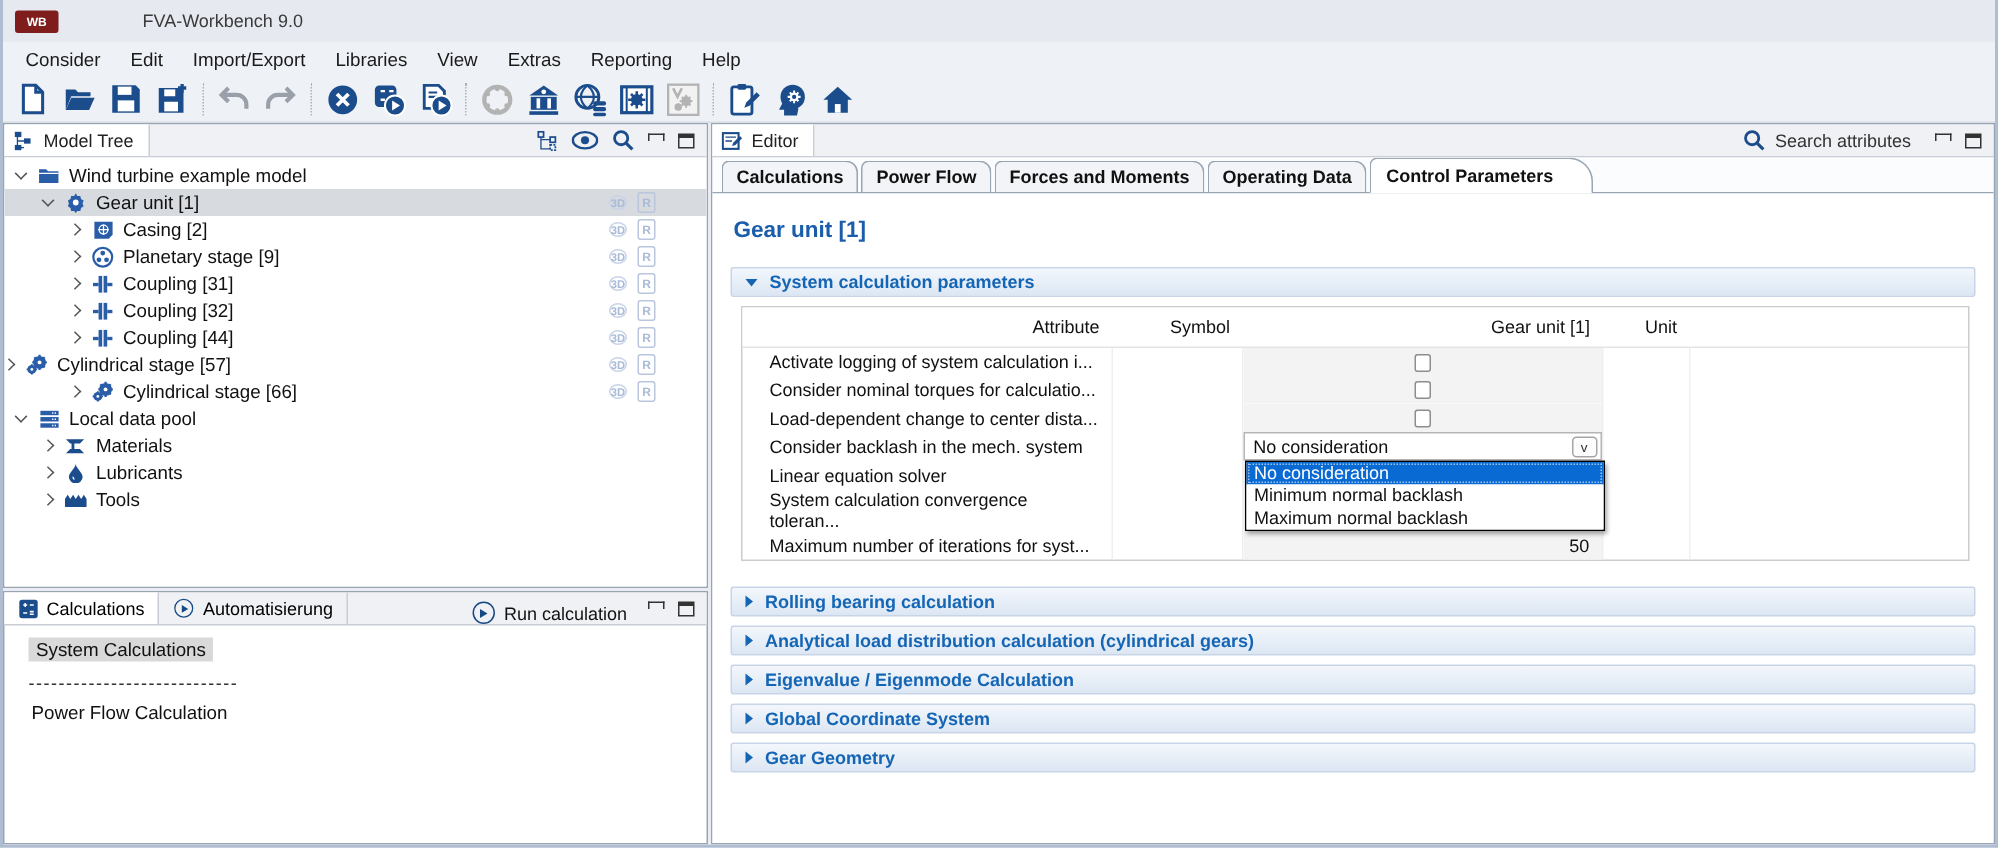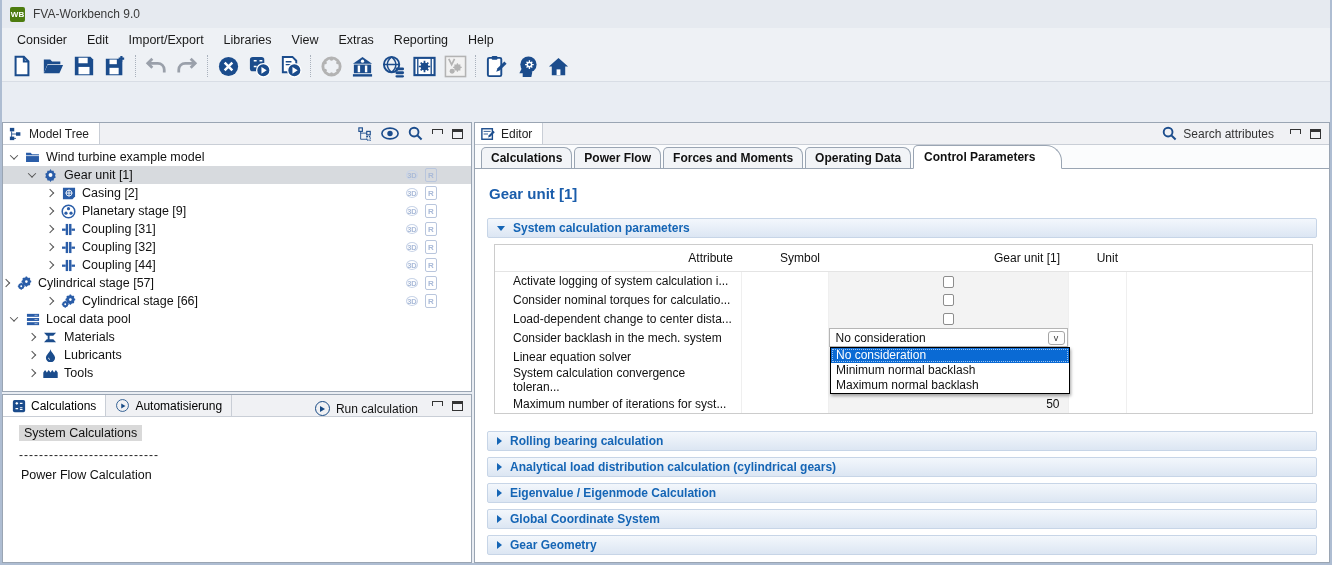--- a/index.html
+++ b/index.html
@@ -2,31 +2,31 @@
 <html><head>
 <meta charset="utf-8">
 <style>
   * { margin:0; padding:0; box-sizing:border-box; }
   html,body { width:1332px; height:565px; font-family:"Liberation Sans", sans-serif; background:#aebdd2; }
   .window { width:1332px; height:565px; display:flex; flex-direction:column; background:#e9edf3;
             border:2px solid #aebdd2; border-top:none; overflow:hidden; }
 
   
   .titlebar { height:28px; display:flex; align-items:center; gap:8px; padding:0 8px; background:#e6eaf0; }
-  .appbadge { width:15px; height:15px; background:#4d7c0f; color:#fff; font-size:8px; font-weight:bold;
+  .appbadge { width:29px; height:15px; background:#7f1d1d; color:#fff; font-size:8px; font-weight:bold;
               display:flex; align-items:center; justify-content:center; border-radius:2px; }
-  .titletext { font-size:12px; color:#3a3a3a; }
+  .titletext { font-size:12px; color:#3a3a3a;margin-left:48px; }
   .menubar { height:23px; display:flex; align-items:center; gap:2px; padding:0 6px; background:#eef1f5; }
   .menuitem { font-size:12.5px; color:#1a1a1a; padding:2px 9px; }
   .toolbar { height:31px; display:flex; align-items:center; gap:3px; padding:0 6px; background:#eef1f5; border-bottom:1px solid #d8dde5; }
   .tbtn { width:28px; height:26px; display:flex; align-items:center; justify-content:center; }
   .tsep { width:1px; height:22px; margin:0 3px; border-left:1px dotted #aab2bd; }
 
   
-  .main { flex:1; display:flex; min-height:0;margin-top:40px; }
+  .main { flex:1; display:flex; min-height:0; }
   .leftcol { width:477px; display:flex; flex-direction:column; border-right:2px solid #e9edf3; min-height:0; }
   .rightcol { flex:1; display:flex; flex-direction:column; min-height:0; }
 
   .panel { display:flex; flex-direction:column; border:1px solid #9aa5b3; background:#fff; min-height:0; }
   .phead { height:22px; background:#f0f1f4; border-bottom:1px solid #c9ced6; display:flex; align-items:stretch; }
   .ptab { display:flex; align-items:center; gap:6px; background:#fff; border-right:1px solid #c9ced6;
           padding:0 10px 0 6px; font-size:12px; color:#222; }
   .phead .spacer { flex:1; }
   .hicons { display:flex; align-items:center; gap:9px; padding-right:8px; }
   .minbox { width:11px; height:5px; border:1px solid #333; border-bottom:none; margin-top:-4px; }

